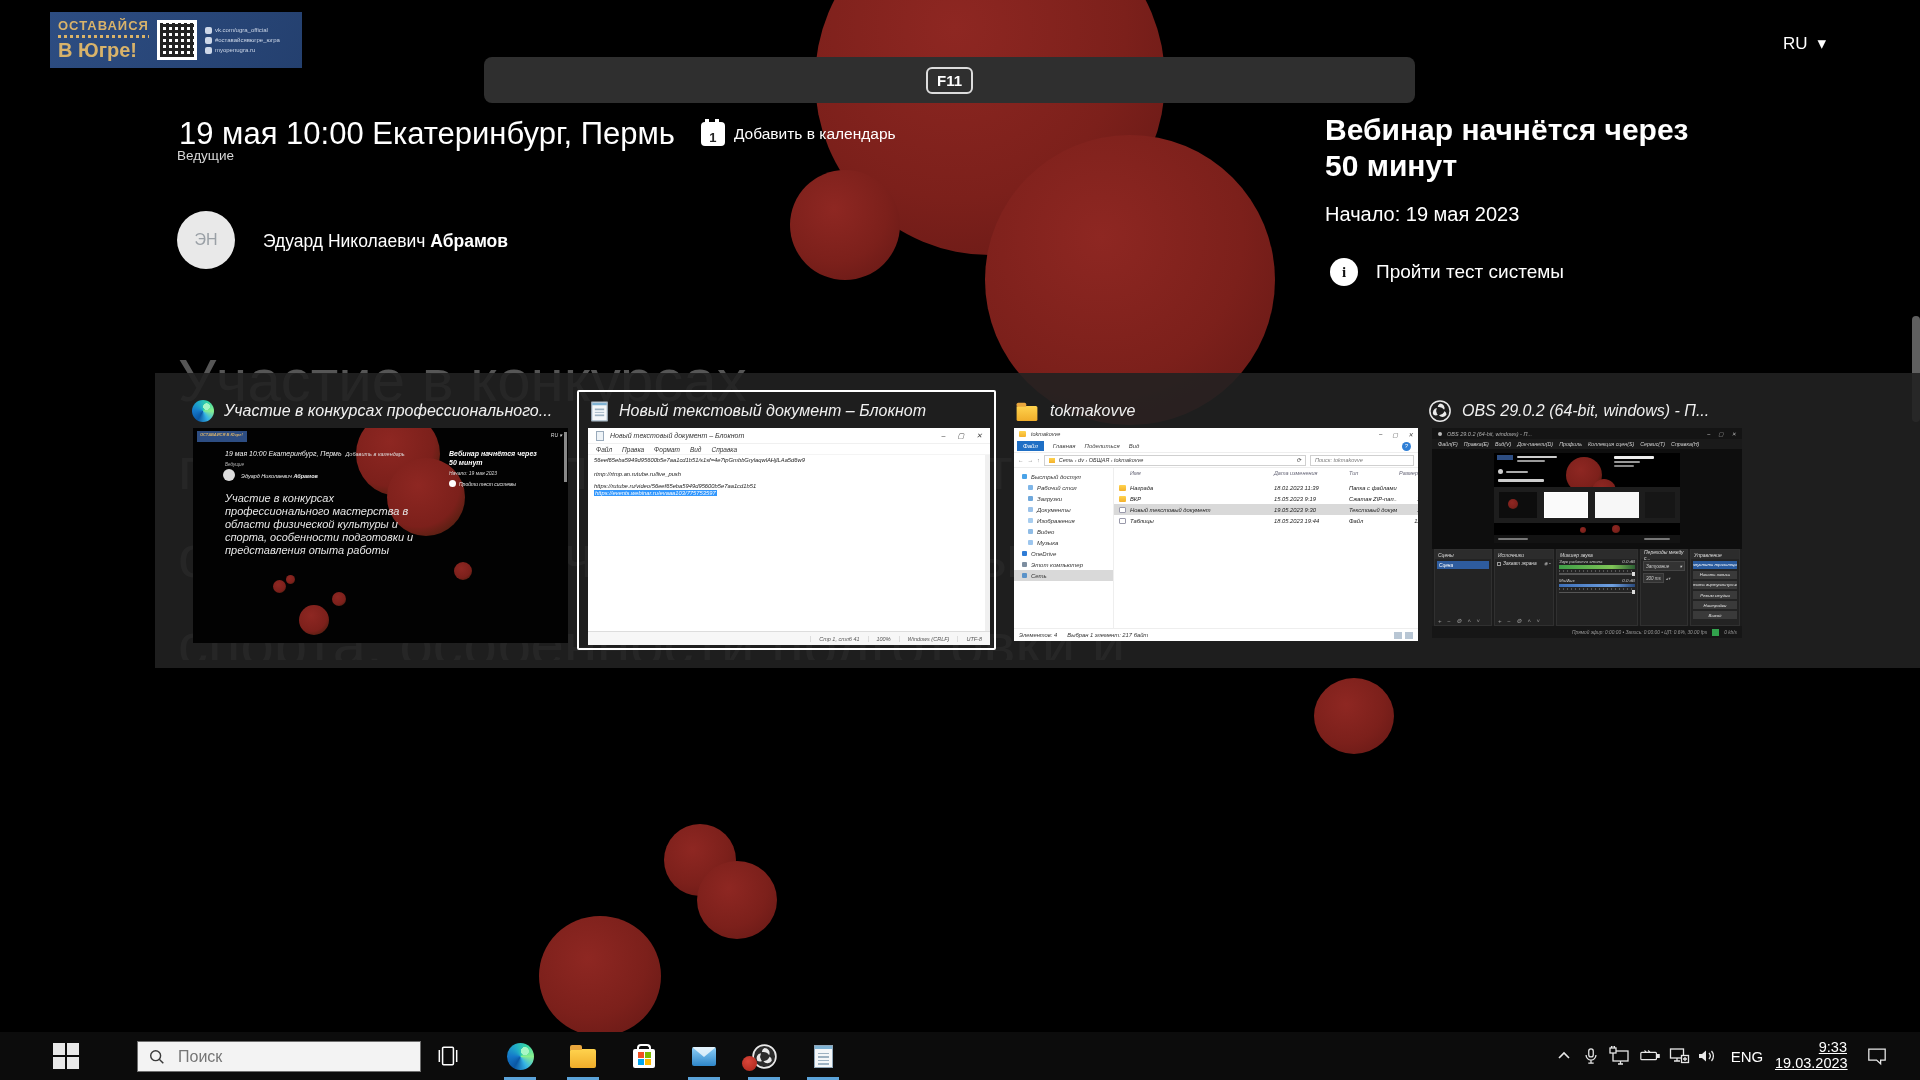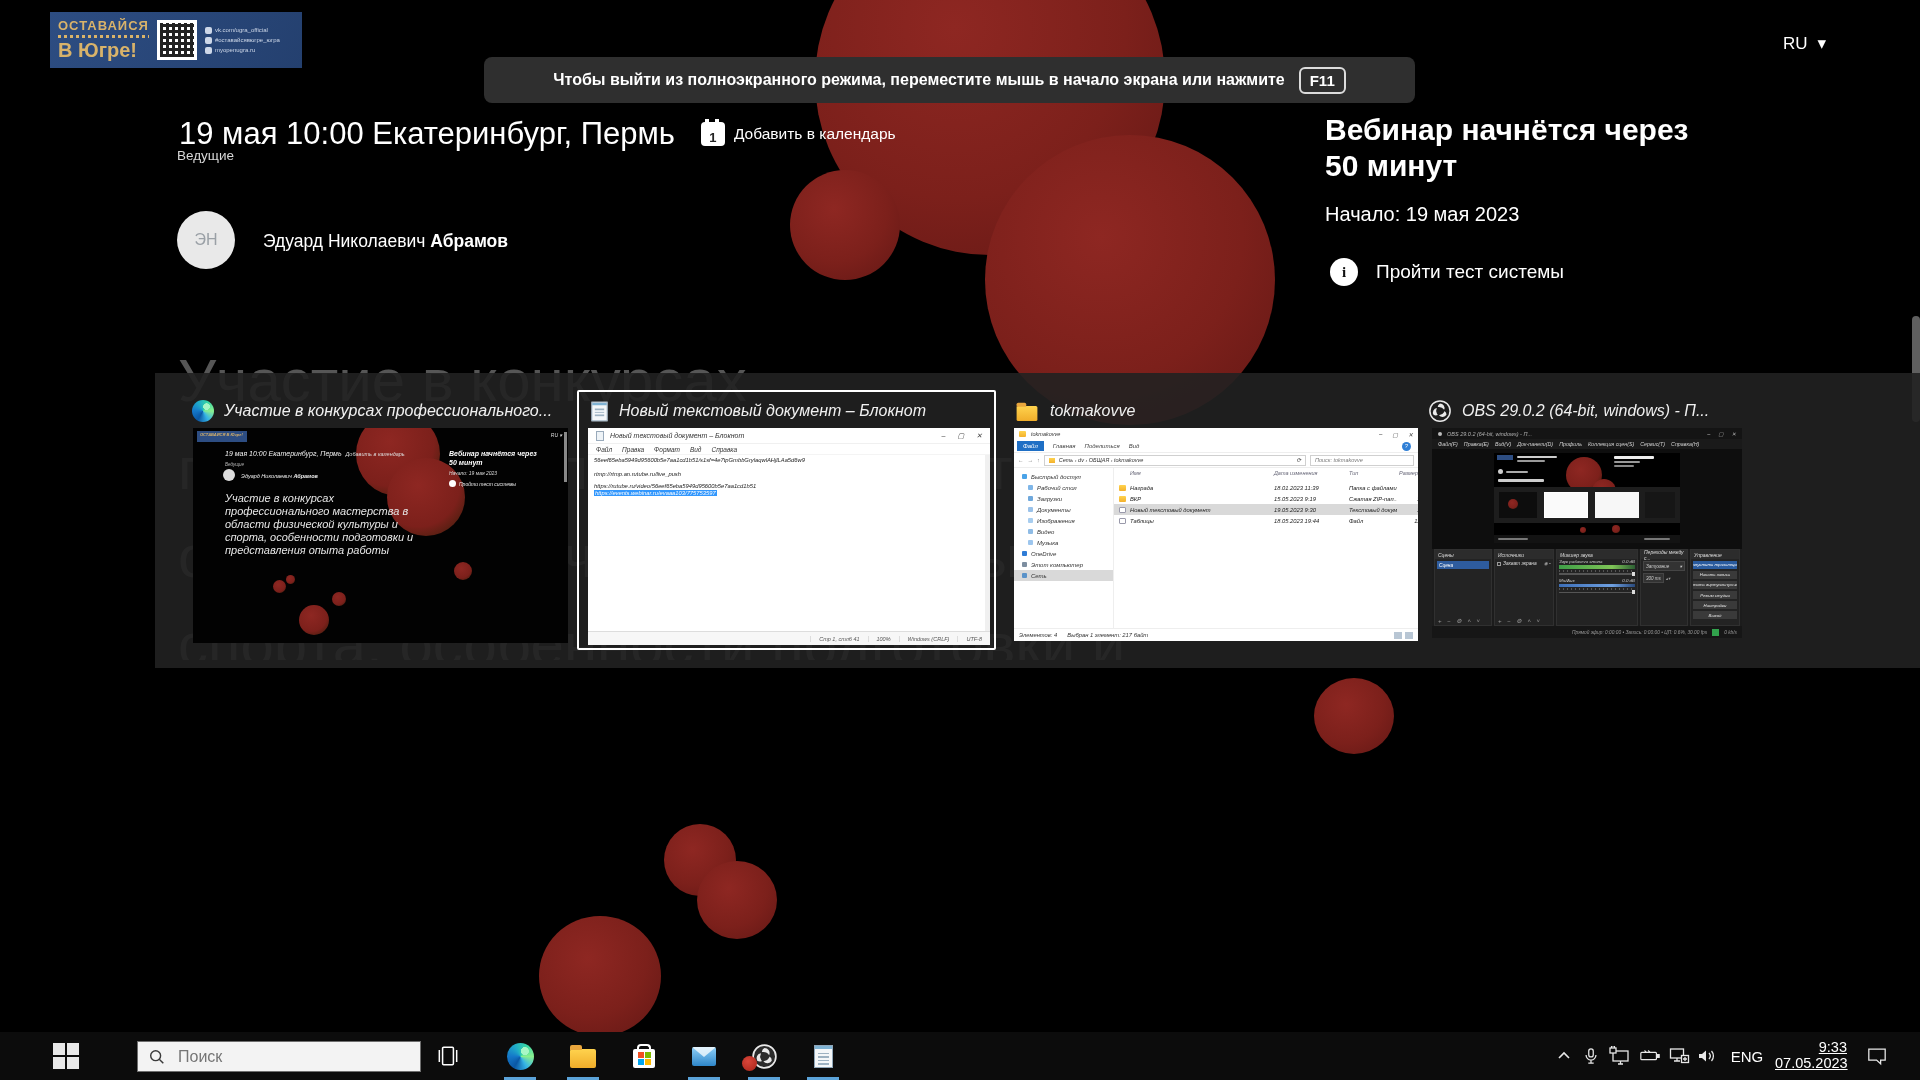--- a/index.html
+++ b/index.html
@@ -203,21 +203,20 @@
         </div>
     </div>
   </div>
 
   <div class="lang abs">
     <span>RU</span>
     <span>▾</span>
   </div>
 
   <div class="toast abs">
-    <span class="toast-txt">Чтобы выйти из полноэкранного режима, переместите мышь в начало экрана или нажмите</span>
     <span class="key">F11</span>
   </div>
 
   <div class="dt-row abs">
     <span class="dt-text">19 мая 10:00 Екатеринбург, Пермь</span>
     <span class="cal-chip">
       <span class="cal-ico">1</span>
       <span class="cal-lbl">Добавить в календарь</span>
     </span>
   </div>
@@ -677,21 +676,21 @@
       <svg width="22" height="20" viewBox="0 0 22 20">
         <path d="M3 8v4h3l4 3.5v-11L6 8z" fill="#e8e8e8"></path>
         <path d="M13 7a4.5 4.5 0 0 1 0 6M15.5 5a7.5 7.5 0 0 1 0 10" fill="none" stroke="#e8e8e8" stroke-width="1.3"></path>
       </svg>
     </div>
     <div class="tb" style="left:1726px;top:13px;width:42px;height:22px;color:#fff;font-size:15px;cursor:pointer;">
       <span>ENG</span>
     </div>
     <div class="clock abs" style="left:1775px;top:7px;width:72px;text-decoration:underline;">
       <div>9:33</div>
-      <div>07.05.2023</div>
+      <div>19.03.2023</div>
     </div>
     <div class="tb" style="left:1862px;top:12px;width:30px;height:24px;cursor:pointer;">
       <svg width="22" height="20" viewBox="0 0 24 22" fill="none" stroke="#e8e8e8" stroke-width="1.4">
         <path d="M3 3.5h18v12h-5v4l-4.5-4H3z"></path>
       </svg>
     </div>
   </div>
 
 </div>
 

